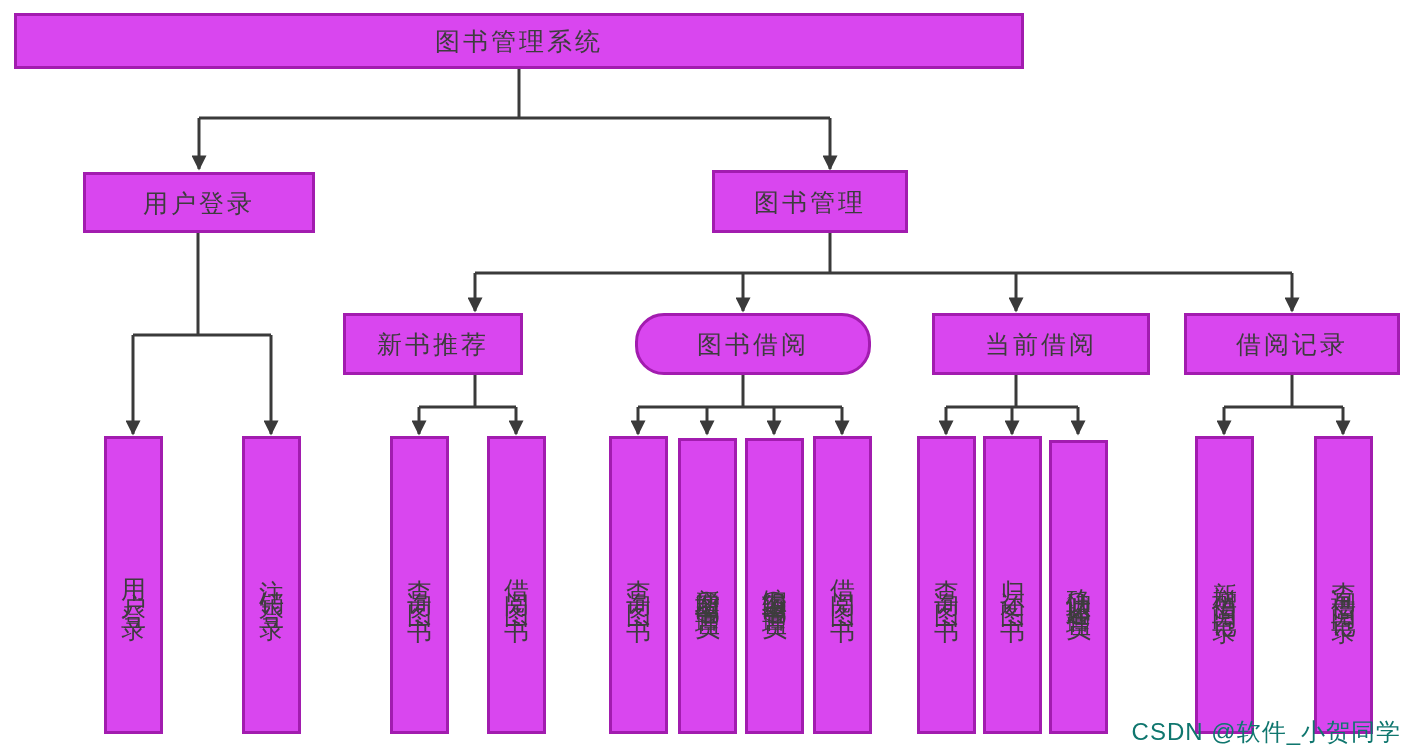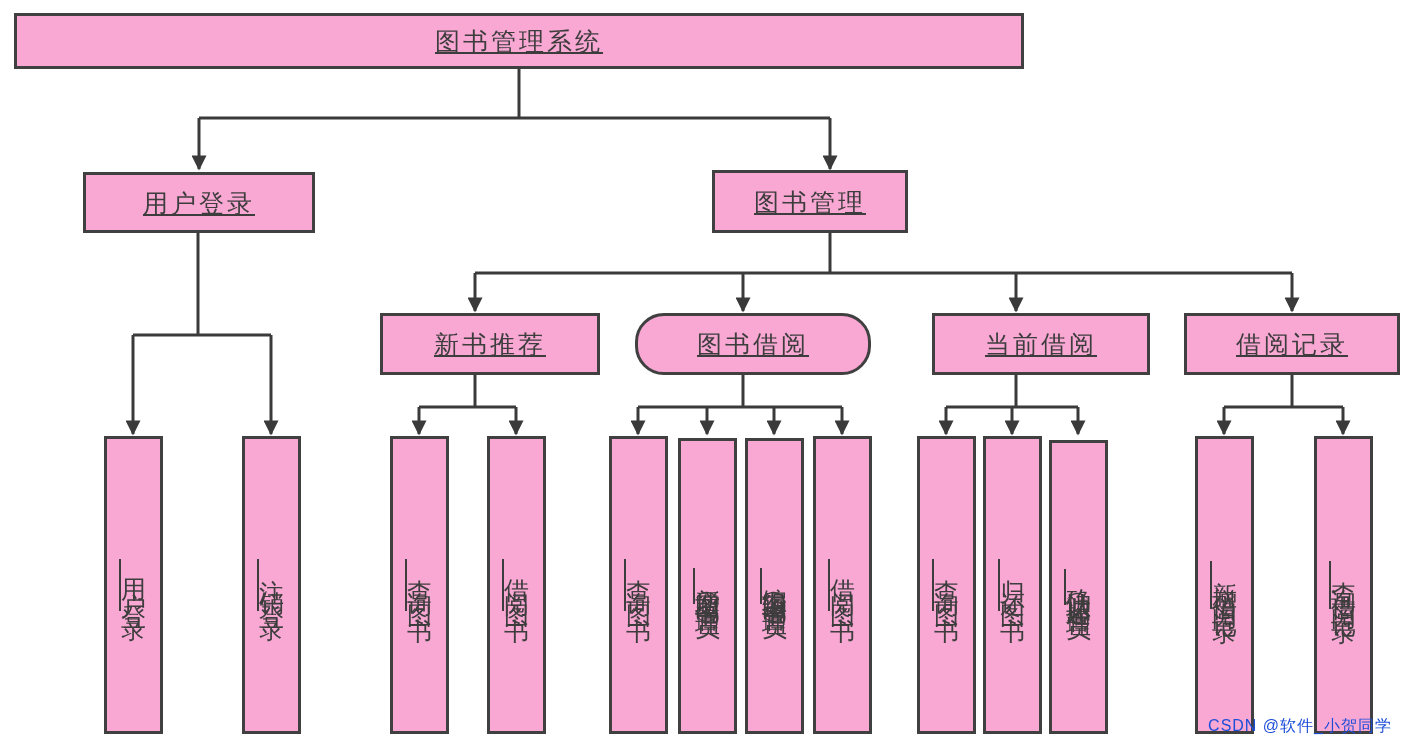--- a/index.html
+++ b/index.html
@@ -4,34 +4,33 @@
 <style>
   html,body{margin:0;padding:0;background:#ffffff;}
   .stage{
     position:relative;width:1405px;height:747px;background:#ffffff;overflow:hidden;
     font-family:"Liberation Sans","DejaVu Sans",sans-serif;
   }
   .wires{position:absolute;left:0;top:0;width:1405px;height:747px;z-index:1;}
   .wires path{stroke:#3a3a3a;stroke-width:3;fill:none;}
   .node{
     position:absolute;box-sizing:border-box;z-index:2;
-    background:#f9a8d4;border:3px solid #404040;
+    background:#d946ef;border:3px solid #a21caf;
     display:flex;align-items:center;justify-content:center;
     color:#3d3d3d;font-size:25px;line-height:1.2;letter-spacing:3px;
     white-space:nowrap;
-    text-decoration:underline;
   }
   .leaf{
     writing-mode:vertical-rl;text-orientation:mixed;
     font-size:25px;line-height:1;letter-spacing:13px;
   }
   .leaf.tight{letter-spacing:4px;}
   .watermark{
-    position:absolute;right:13px;top:716px;z-index:5;
-    color:#1d4ed8;font-size:16px;letter-spacing:1px;
+    position:absolute;right:4px;top:716px;z-index:5;
+    color:#0f766e;font-size:24px;letter-spacing:1px;
   }
 </style>
 </head>
 <body>
 
 <div class="stage">
 
   <svg class="wires" viewBox="0 0 1405 747" xmlns="http://www.w3.org/2000/svg">
     <defs>
       <marker id="arw" viewBox="0 0 6 6" refX="5.4" refY="3" markerWidth="6" markerHeight="5" orient="auto">
@@ -92,21 +91,21 @@
       <path d="M1224,407 L1224,434" marker-end="url(#arw)"></path>
       <path d="M1343,407 L1343,434" marker-end="url(#arw)"></path>
     </g>
   </svg>
 
   <div class="node" style="left:14px;top:13px;width:1010px;height:56px;">图书管理系统</div>
 
   <div class="node" style="left:83px;top:172px;width:232px;height:61px;">用户登录</div>
   <div class="node" style="left:712px;top:170px;width:196px;height:63px;">图书管理</div>
 
-  <div class="node" style="left:380px;top:313px;width:220px;height:62px;">新书推荐</div>
+  <div class="node" style="left:343px;top:313px;width:180px;height:62px;">新书推荐</div>
   <div class="node" style="left:635px;top:313px;width:236px;height:62px;border-radius:29px;">图书借阅</div>
   <div class="node" style="left:908px;top:313px;width:218px;height:62px;margin-left:24px;">当前借阅</div>
   <div class="node" style="left:1184px;top:313px;width:216px;height:62px;">借阅记录</div>
 
   <div class="node leaf" style="left:104px;top:436px;width:59px;height:298px;">用户登录</div>
   <div class="node leaf" style="left:242px;top:436px;width:59px;height:298px;">注销登录</div>
 
   <div class="node leaf" style="left:390px;top:436px;width:59px;height:298px;">查询图书</div>
   <div class="node leaf" style="left:487px;top:436px;width:59px;height:298px;">借阅图书</div>
 

